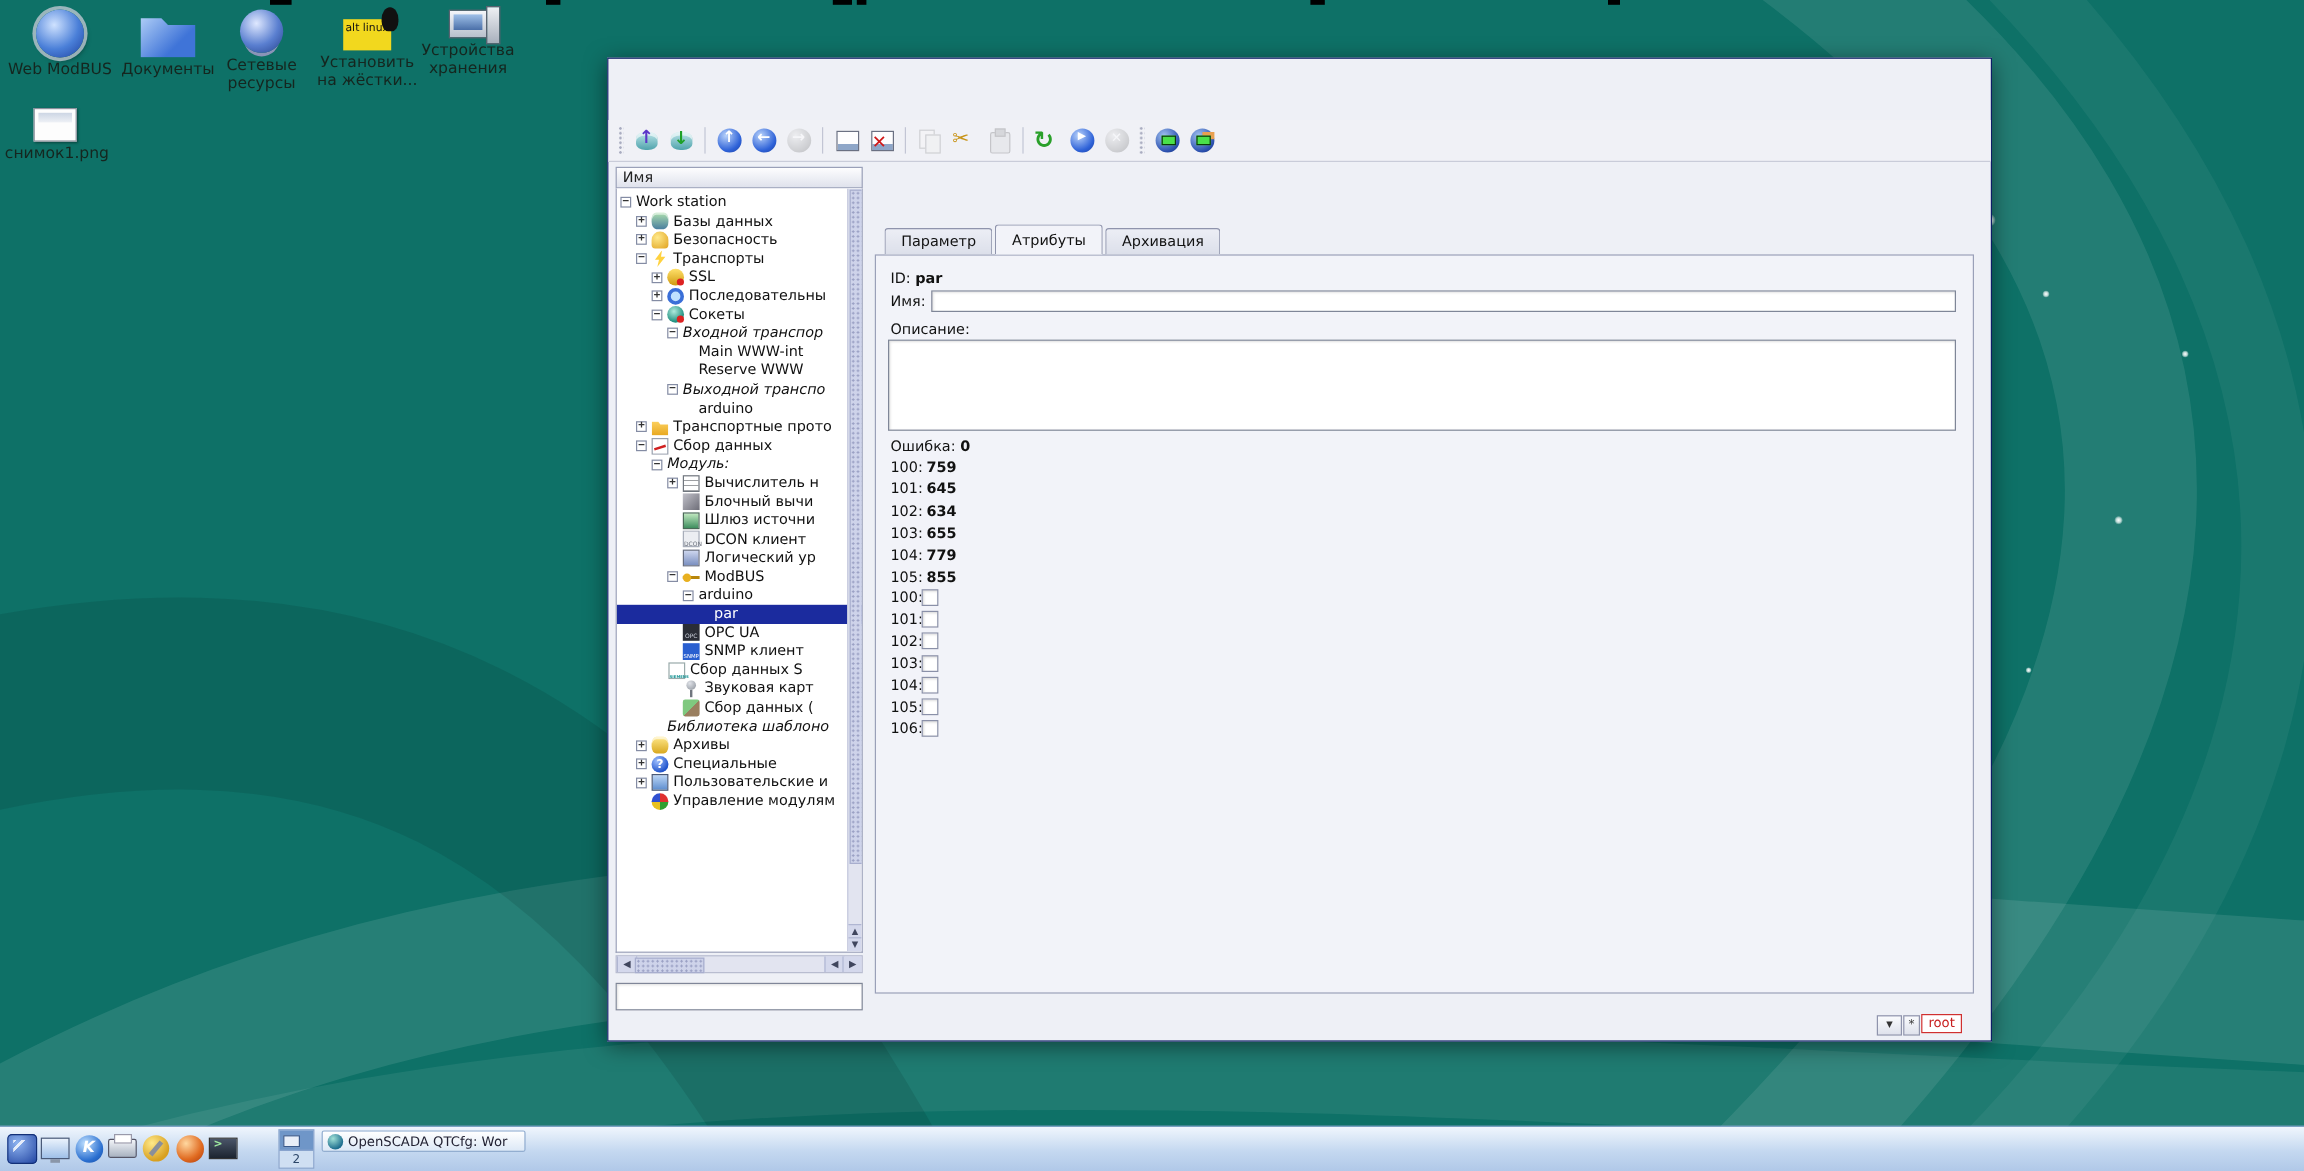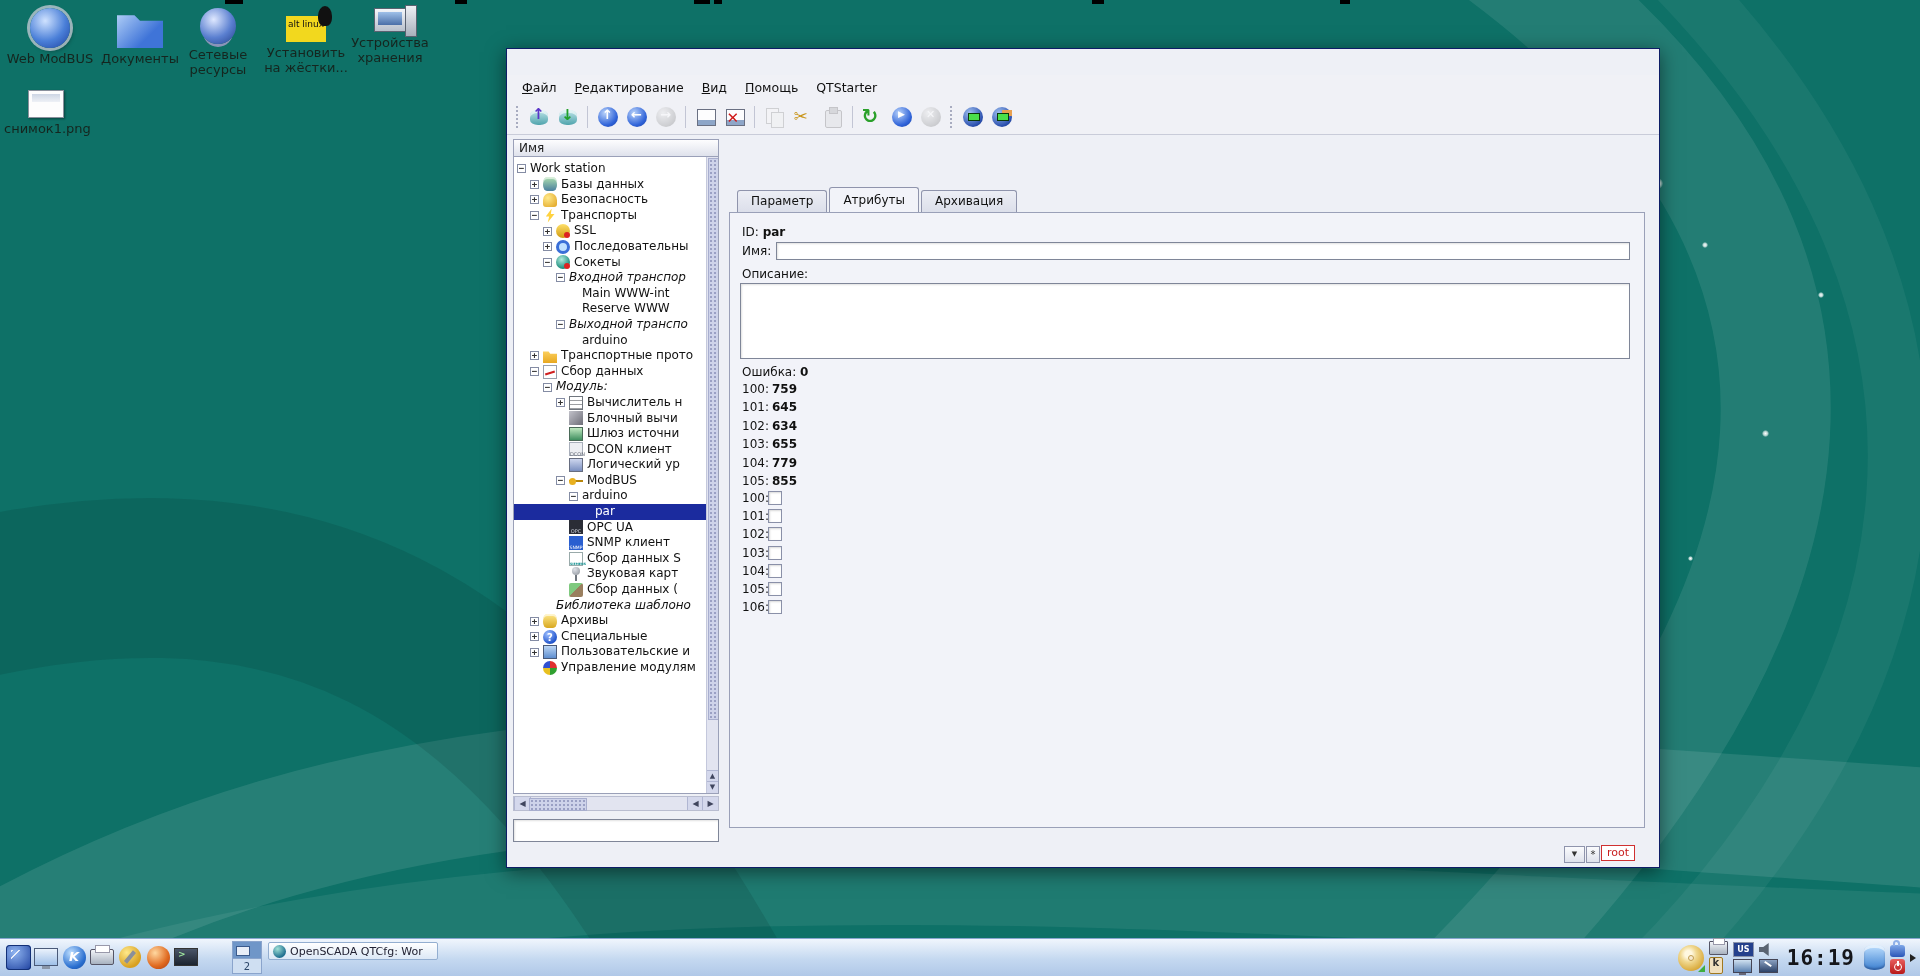--- a/index.html
+++ b/index.html
@@ -295,27 +295,20 @@
         <div class="dlabel">Устройства
 хранения</div>
       </div>
       <div class="dicon" id="di5">
         <div class="ig ig-image-file"></div>
         <div class="dlabel">снимок1.png</div>
       </div>
     </div>
 
   <div id="win">
-    <div id="menubar">
-        <span class="mitem"><u>Ф</u>айл</span>
-        <span class="mitem"><u>Р</u>едактирование</span>
-        <span class="mitem"><u>В</u>ид</span>
-        <span class="mitem"><u>П</u>омощь</span>
-        <span class="mitem">QTStarter</span>
-      </div>
     <div id="toolbar">
         <span class="thandle"></span>
         <span class="tbtn">
           <i class="tico tico-load"></i>
         </span>
         <span class="tbtn">
           <i class="tico tico-save"></i>
         </span>
         <span class="tsep"></span>
         <span class="tbtn">
@@ -475,21 +468,21 @@
           <div class="trow" style="padding-left: 42px;">
             <span class="expsp"></span>
             <span class="ti ti-opc"></span>
             <span class="tlabel">OPC UA</span>
           </div>
           <div class="trow" style="padding-left: 42px;">
             <span class="expsp"></span>
             <span class="ti ti-snmp"></span>
             <span class="tlabel">SNMP клиент</span>
           </div>
-          <div class="trow" style="padding-left: 42px; text-align: right;">
+          <div class="trow" style="padding-left: 30px; text-align: right;">
             <span class="expsp"></span>
             <span class="ti ti-siemens"></span>
             <span class="tlabel">Сбор данных S</span>
           </div>
           <div class="trow" style="padding-left: 42px;">
             <span class="expsp"></span>
             <span class="ti ti-sound"></span>
             <span class="tlabel">Звуковая карт</span>
           </div>
           <div class="trow" style="padding-left: 42px;">
@@ -624,36 +617,14 @@
         </span>
       </div>
     <div id="pager">
       <div id="pcell1"></div>
       <div id="pcell2">2</div>
     </div>
     <div id="taskbtn">
       <span class="miniapp"></span>
       <span>OpenSCADA QTCfg: Wor</span>
     </div>
-    <div id="tray">
-      <span class="tr tr-cd"></span>
-      <span class="trcol">
-        <span class="tr tr-printer"></span>
-        <span class="tr tr-klipper"></span>
-      </span>
-      <span class="trcol">
-        <span class="tr tr-flag">US</span>
-        <span class="tr tr-netmon"></span>
-      </span>
-      <span class="trcol">
-        <span class="tr tr-volume"></span>
-        <span class="tr tr-remote"></span>
-      </span>
-      <span id="clock">16:19</span>
-      <span class="tr tr-storage"></span>
-      <span class="trcol">
-        <span class="tr tr-lock"></span>
-        <span class="tr tr-power"></span>
-      </span>
-      <span id="trayarrow"></span>
-    </div>
   </div>
 </div>
 
 </body></html>

